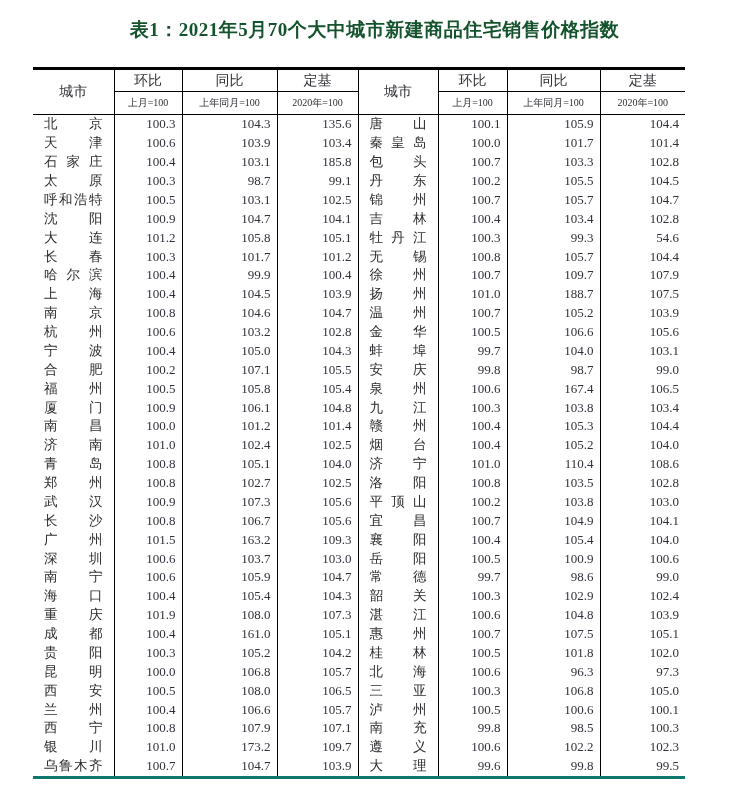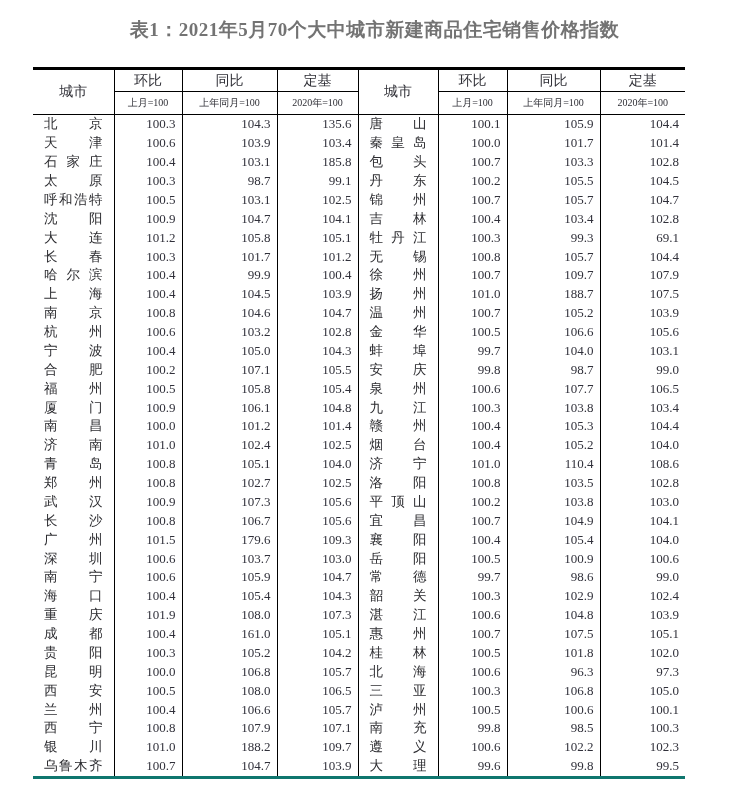--- a/index.html
+++ b/index.html
@@ -18,21 +18,21 @@
     position: relative;
   }
   .title {
     margin: 16px 0 0 0;
     padding: 0;
     width: 749px;
     text-align: center;
     font-size: 19px;
     line-height: 27px;
     font-weight: bold;
-    color: #737373;
+    color: #14532d;
     letter-spacing: 0.5px;
   }
   table.idx {
     border-collapse: collapse;
     table-layout: fixed;
     width: 652px;
     margin: 24px 0 0 33px;
     border-top: 3px solid #000000;
     border-bottom: 3px solid #0f766e;
   }
@@ -234,21 +234,21 @@
           <td class="num">105.1</td>
           <td class="city">
             <span class="just">
               <span>牡</span>
               <span>丹</span>
               <span>江</span>
             </span>
           </td>
           <td class="num">100.3</td>
           <td class="num">99.3</td>
-          <td class="num">69.1</td>
+          <td class="num">54.6</td>
         </tr>
         <tr>
           <td class="city">
             <span class="just">
               <span>长</span>
               <span>春</span>
             </span>
           </td>
           <td class="num">100.3</td>
           <td class="num">101.7</td>
@@ -394,21 +394,21 @@
           <td class="num">100.5</td>
           <td class="num">105.8</td>
           <td class="num">105.4</td>
           <td class="city">
             <span class="just">
               <span>泉</span>
               <span>州</span>
             </span>
           </td>
           <td class="num">100.6</td>
-          <td class="num">107.7</td>
+          <td class="num">167.4</td>
           <td class="num">106.5</td>
         </tr>
         <tr>
           <td class="city">
             <span class="just">
               <span>厦</span>
               <span>门</span>
             </span>
           </td>
           <td class="num">100.9</td>
@@ -546,21 +546,21 @@
           <td class="num">104.1</td>
         </tr>
         <tr>
           <td class="city">
             <span class="just">
               <span>广</span>
               <span>州</span>
             </span>
           </td>
           <td class="num">101.5</td>
-          <td class="num">179.6</td>
+          <td class="num">163.2</td>
           <td class="num">109.3</td>
           <td class="city">
             <span class="just">
               <span>襄</span>
               <span>阳</span>
             </span>
           </td>
           <td class="num">100.4</td>
           <td class="num">105.4</td>
           <td class="num">104.0</td>
@@ -766,21 +766,21 @@
           <td class="num">100.3</td>
         </tr>
         <tr>
           <td class="city">
             <span class="just">
               <span>银</span>
               <span>川</span>
             </span>
           </td>
           <td class="num">101.0</td>
-          <td class="num">188.2</td>
+          <td class="num">173.2</td>
           <td class="num">109.7</td>
           <td class="city">
             <span class="just">
               <span>遵</span>
               <span>义</span>
             </span>
           </td>
           <td class="num">100.6</td>
           <td class="num">102.2</td>
           <td class="num">102.3</td>

